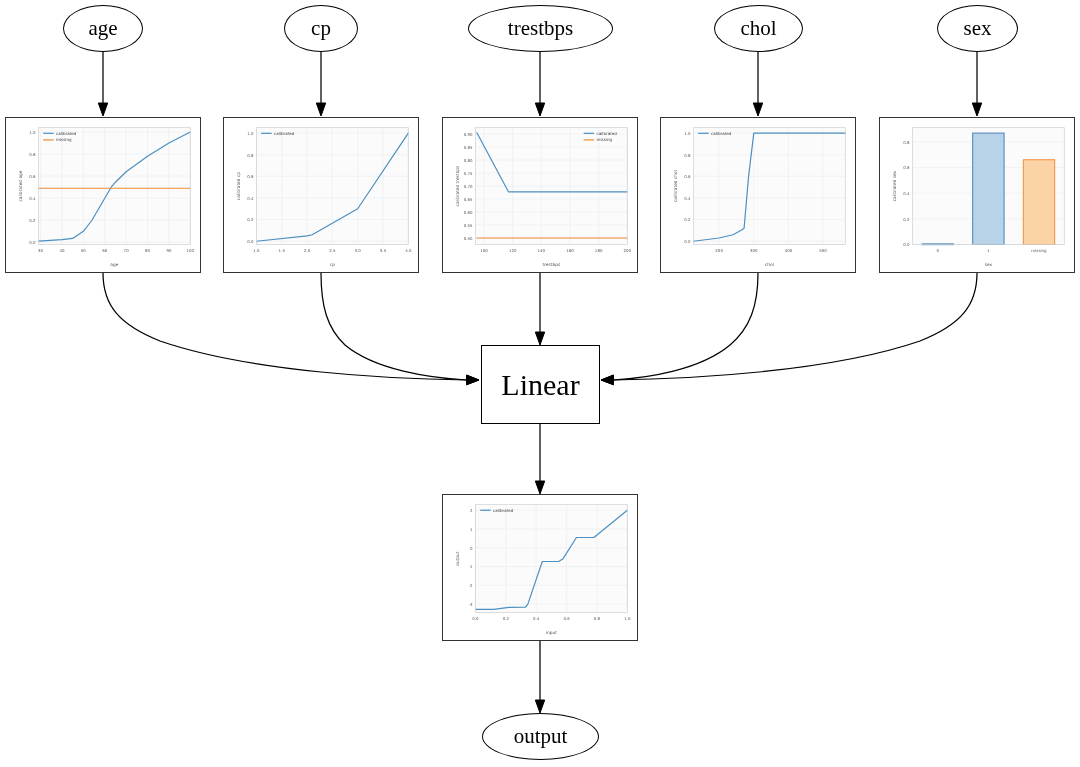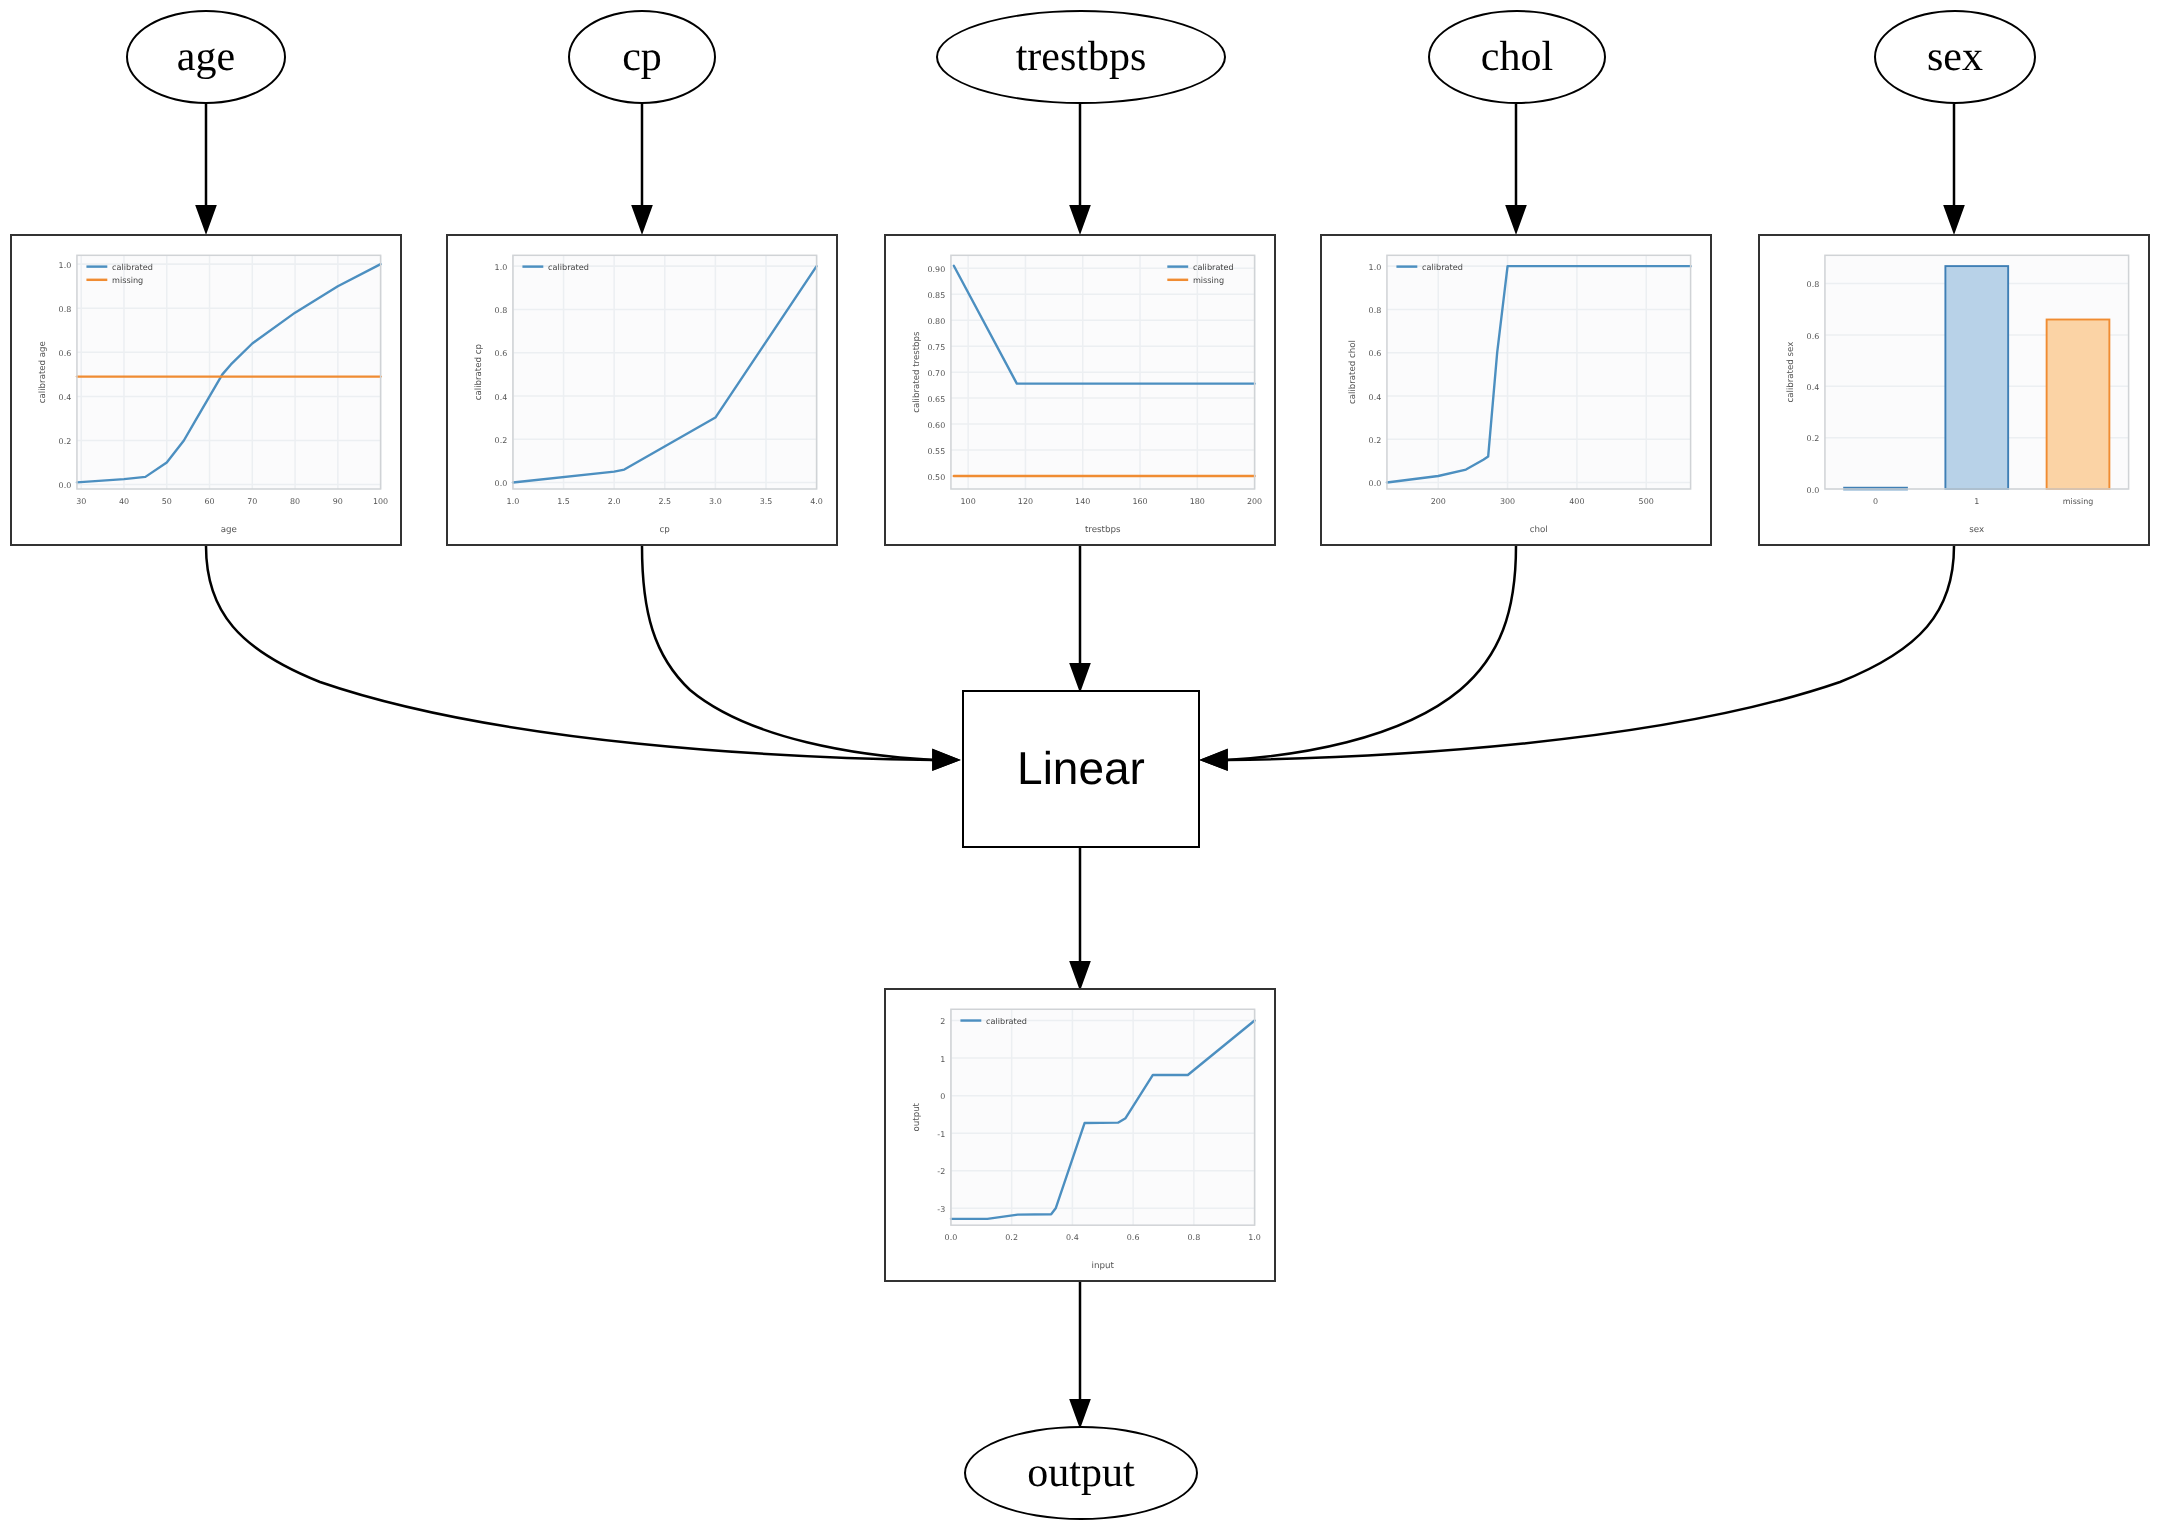--- a/index.html
+++ b/index.html
@@ -31,22 +31,22 @@
     white-space: nowrap;
   }
   .box-node {
     position: absolute;
     border: 1.4px solid #000;
     background: #fff;
     display: flex; align-items: center; justify-content: center;
     box-sizing: border-box;
   }
   .box-node .nlabel {
-    font-family: Liberation Sans, sans-serif;
-    font-size: 23px;
+    font-family: Liberation Serif, serif;
+    font-size: 30px;
     color: #000;
     line-height: 1;
   }
   
   .plot-card {
     position: absolute;
     border: 1.4px solid #333;
     background: #ffffff;
     box-sizing: border-box;
     padding: 4px 4px 3px 4px;

